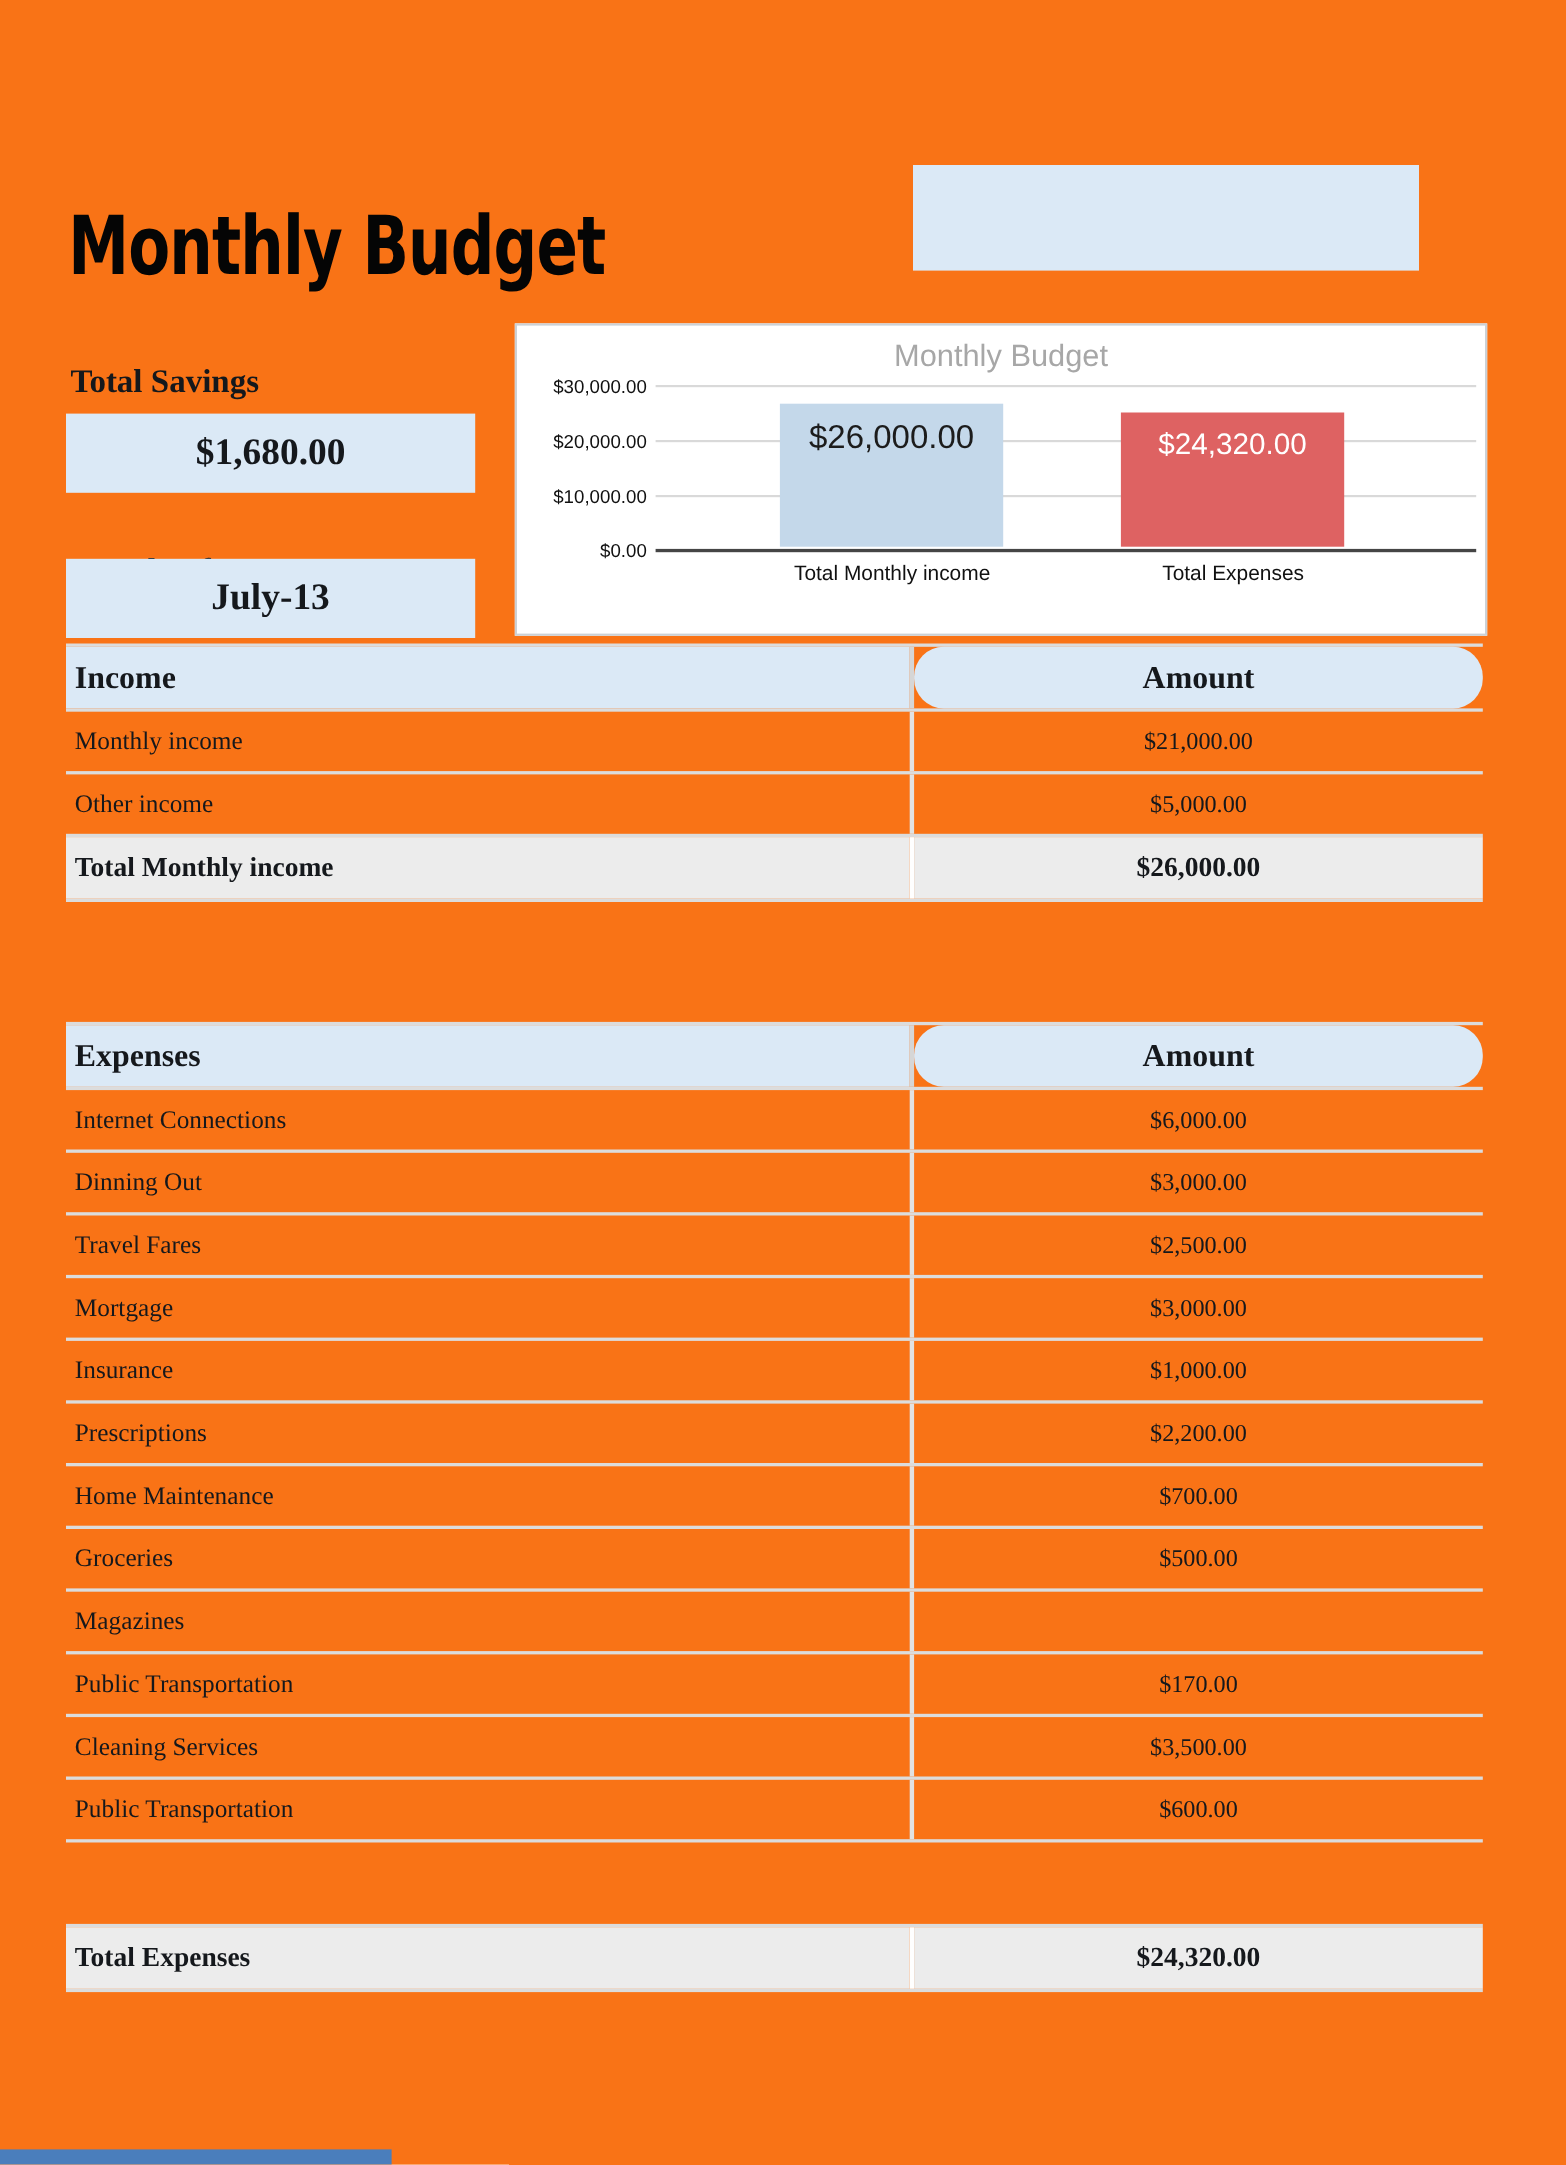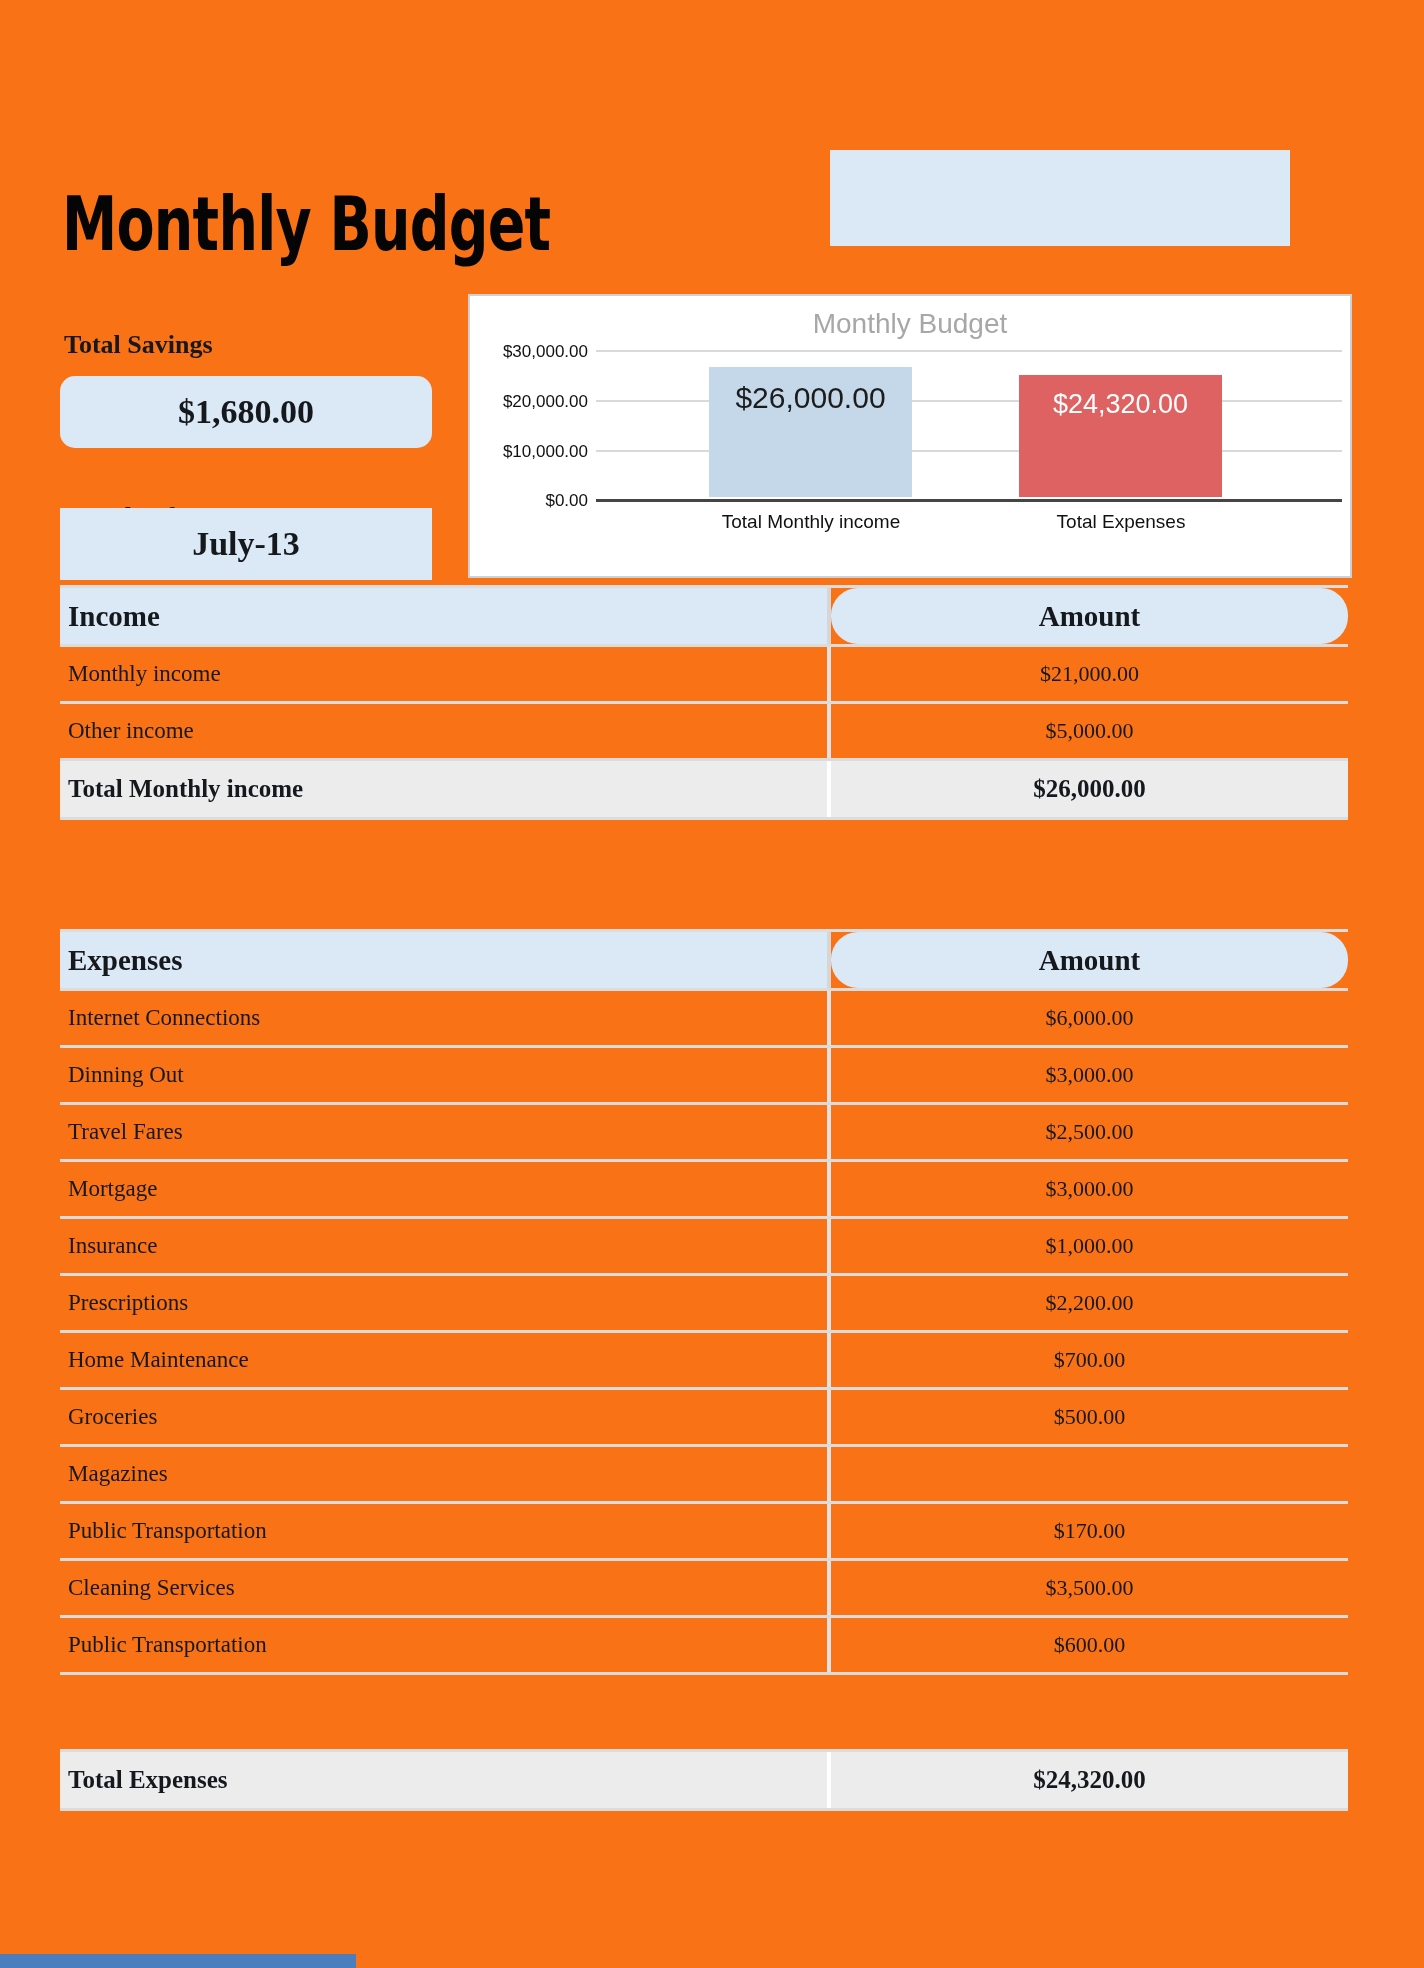--- a/index.html
+++ b/index.html
@@ -12,21 +12,21 @@
   
   .big-title {
     position:absolute; left:62px; top:186px;
     font-family:"DejaVu Sans", sans-serif; font-weight:800;
     font-size:74px; line-height:1.05; letter-spacing:-1px; color:#050505;
     transform:scaleX(0.75); transform-origin:left top; white-space:nowrap;
   }
   .corner-rect { position:absolute; left:830px; top:150px; width:460px; height:96px; }
 
   .side-label {
-    position:absolute; left:64px; font-weight:bold; font-size:26px; color:#15181c;
+    position:absolute; left:64px; font-weight:bold; font-size:30px; color:#15181c;
   }
   .side-label.savings { top:330px; }
   .side-label.month   { top:478px;margin-top:24px; }
   .value-box {
     position:absolute; left:60px; width:372px; height:72px;
     display:flex; align-items:center; justify-content:center;
     font-weight:bold; font-size:34px; color:#15181c;
   }
   .value-box.savings { top:376px; }
   .value-box.month   { top:508px; }
@@ -88,21 +88,21 @@
 </head>
 <body>
 
 <div class="page">
 
   <div class="corner-rect" style="background:#dbe9f6;"></div>
 
   <h1 class="big-title">Monthly Budget</h1>
 
   <div class="side-label savings">Total Savings</div>
-  <div class="value-box savings" style="background:#dbe9f6;border-radius:15px;">
+  <div class="value-box savings" style="background:#dbe9f6;">
     <span>$1,680.00</span>
   </div>
 
   <div class="side-label month">Month Of</div>
   <div class="value-box month" style="background:#dbe9f6;">
     <span>July-13</span>
   </div>
 
   <div class="chart">
     <div class="chart-title">Monthly Budget</div>

